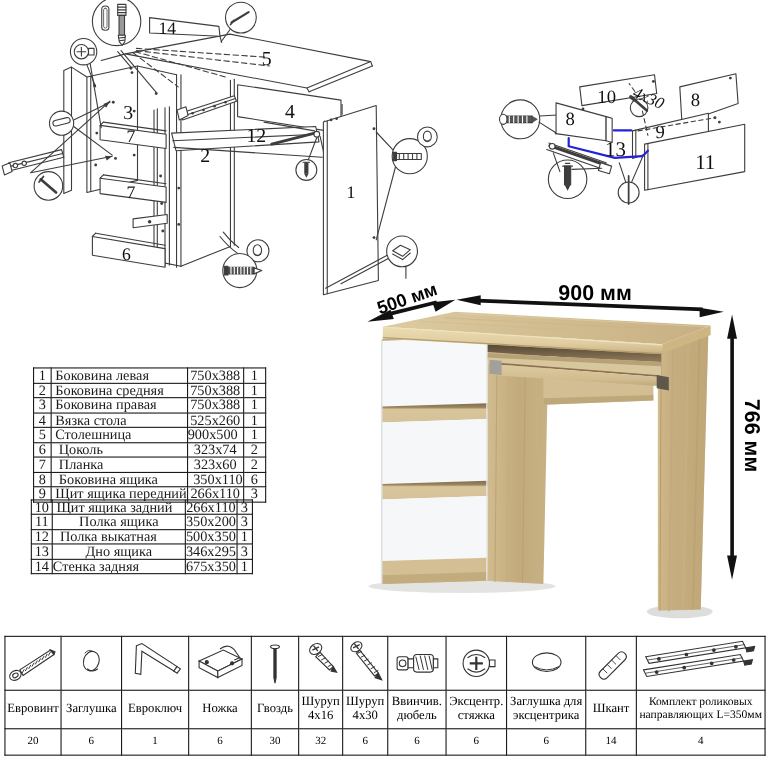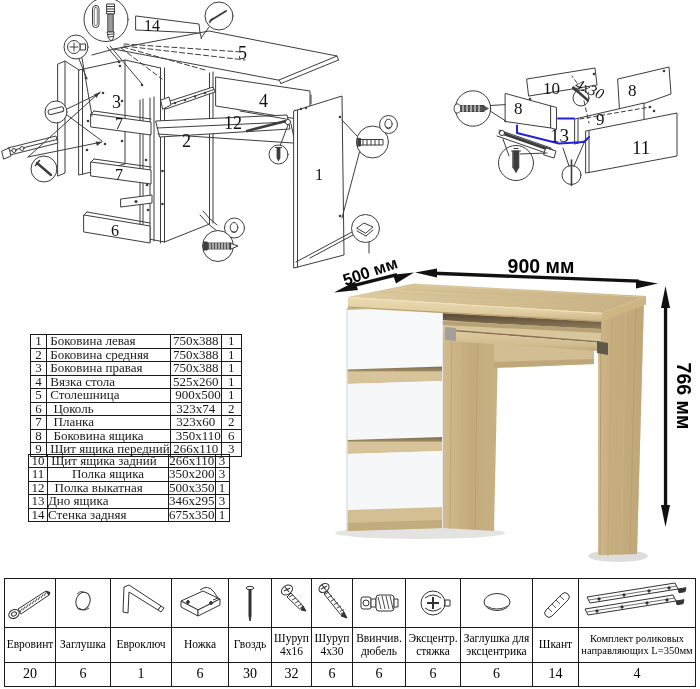--- a/index.html
+++ b/index.html
@@ -419,21 +419,21 @@
         </tr>
 <tr style="height:12.3px">
           <td style="text-align:center">4</td>
           <td>&nbsp;Вязка стола</td>
           <td style="text-align:center">525х260</td>
           <td style="text-align:center">1</td>
         </tr>
 <tr style="height:12.3px">
           <td style="text-align:center">5</td>
           <td>&nbsp;Столешница</td>
-          <td style="text-align:right">900х500</td>
+          <td style="text-align:left">900х500</td>
           <td style="text-align:center">1</td>
         </tr>
 <tr style="height:12.3px">
           <td style="text-align:center">6</td>
           <td>&nbsp;&nbsp;Цоколь</td>
           <td style="text-align:center">323х74</td>
           <td style="text-align:center">2</td>
         </tr>
 <tr style="height:12.3px">
           <td style="text-align:center">7</td>
@@ -477,21 +477,21 @@
           <td style="text-align:center">3</td>
         </tr>
 <tr style="height:12.4px">
           <td style="text-align:center">12</td>
           <td>&nbsp;&nbsp;Полка выкатная</td>
           <td style="text-align:center">500х350</td>
           <td style="text-align:center">1</td>
         </tr>
 <tr style="height:12.4px">
           <td style="text-align:center">13</td>
-          <td style="text-align:left">Дно ящика</td>
+          <td style="text-align:center">Дно ящика</td>
           <td style="text-align:center">346х295</td>
           <td style="text-align:center">3</td>
         </tr>
 <tr style="height:12.4px">
           <td style="text-align:center">14</td>
           <td style="">Стенка задняя</td>
           <td style="text-align:center">675х350</td>
           <td style="text-align:center">1</td>
         </tr>
 </tbody>
@@ -651,21 +651,21 @@
           <td>Ножка</td>
           <td>Гвоздь</td>
 <td>Шуруп<br>4х16</td>
           <td>Шуруп<br>4х30</td>
           <td>Ввинчив.<br>дюбель</td>
           <td>Эксцентр.<br>стяжка</td>
 <td>Заглушка для<br>эксцентрика</td>
           <td>Шкант</td>
           <td style="font-size:10.5px;white-space:nowrap">Комплект роликовых<br>направляющих L=350мм</td>
 </tr>
-<tr style="height:24px;font-size:14px;line-height:1;">
+<tr style="height:24px;font-size:10px;line-height:1;">
 <td>20</td>
           <td>6</td>
           <td>1</td>
           <td>6</td>
           <td>30</td>
           <td>32</td>
           <td>6</td>
           <td>6</td>
           <td>6</td>
           <td>6</td>

